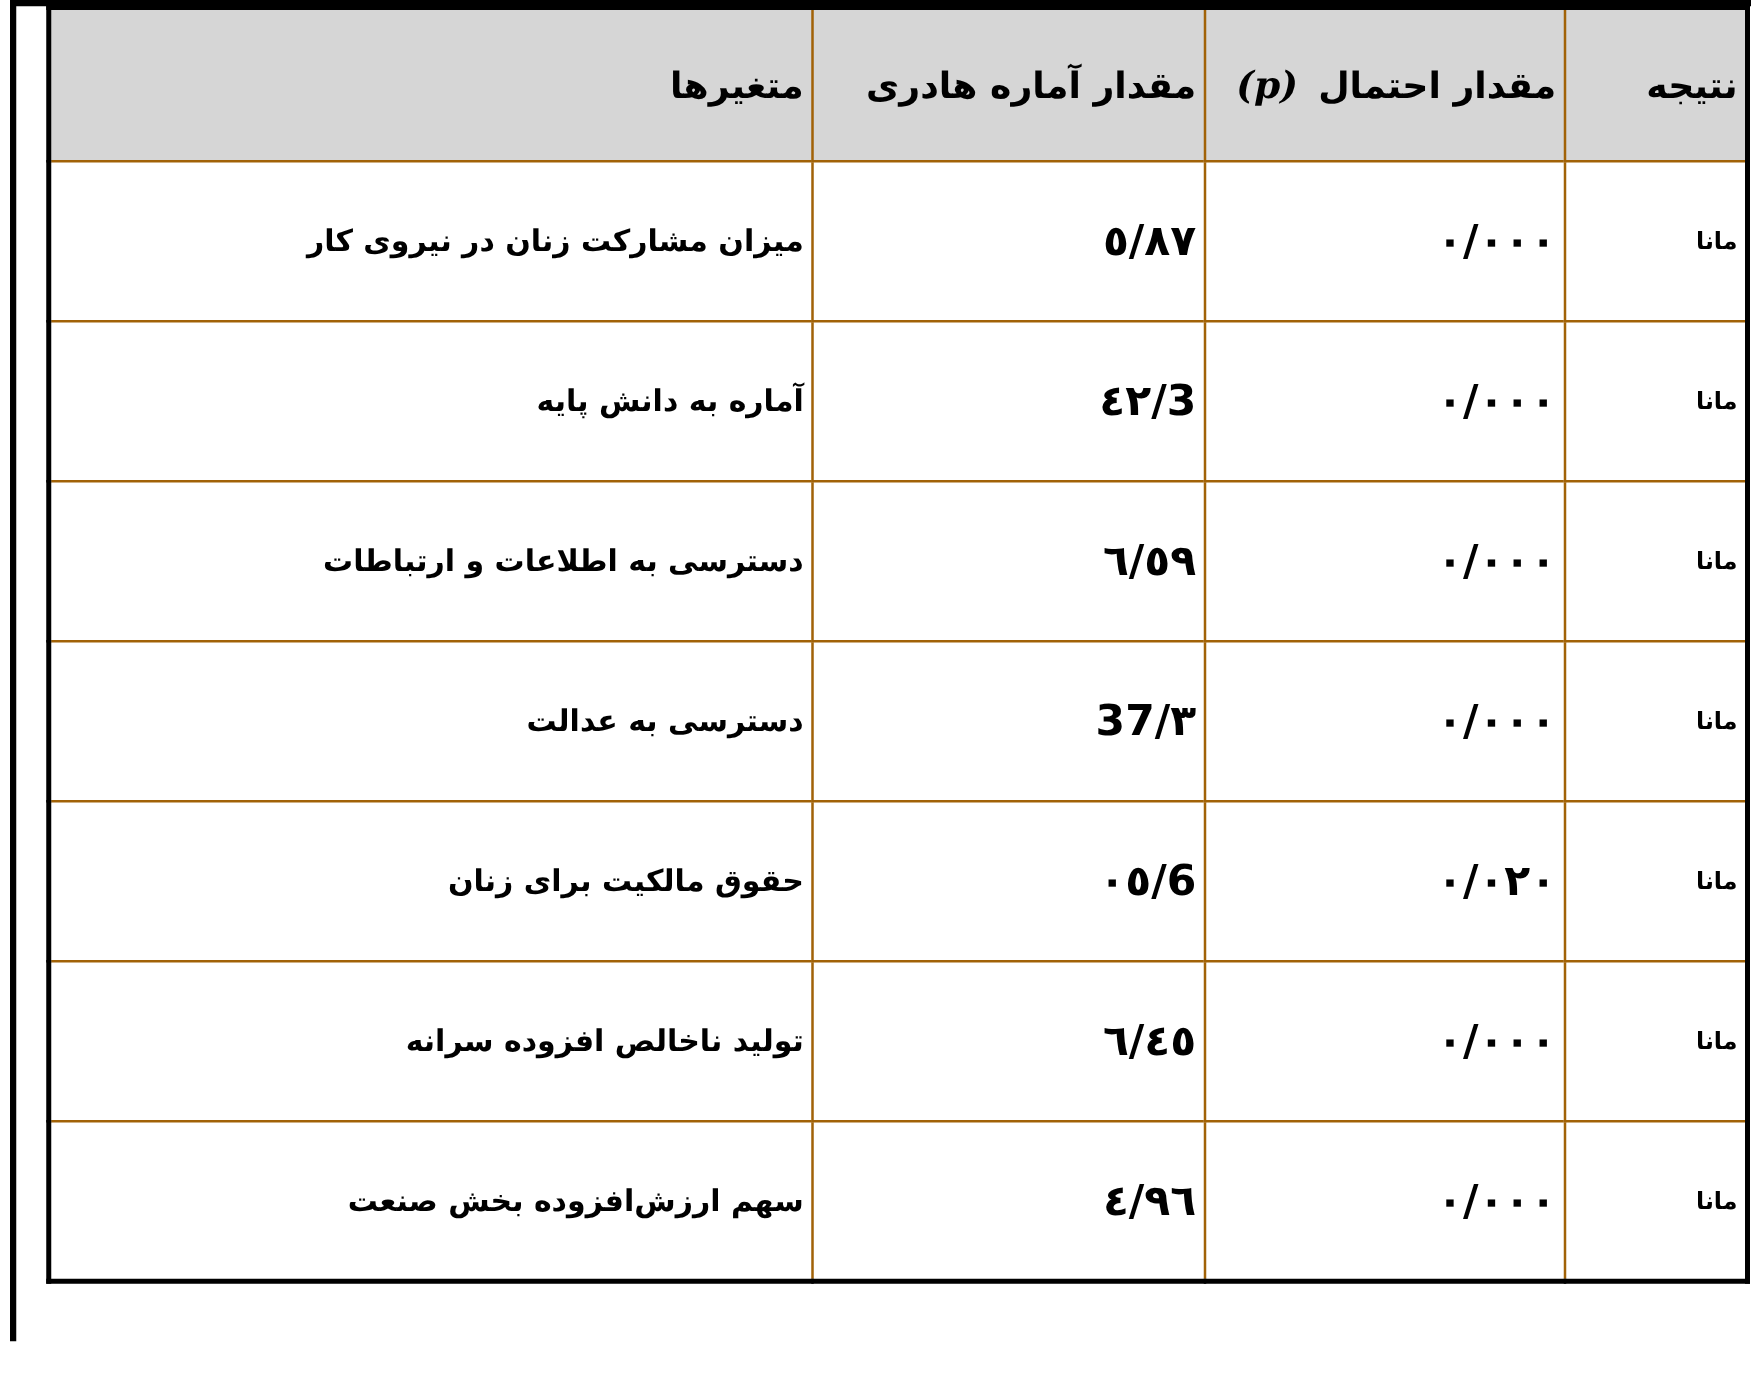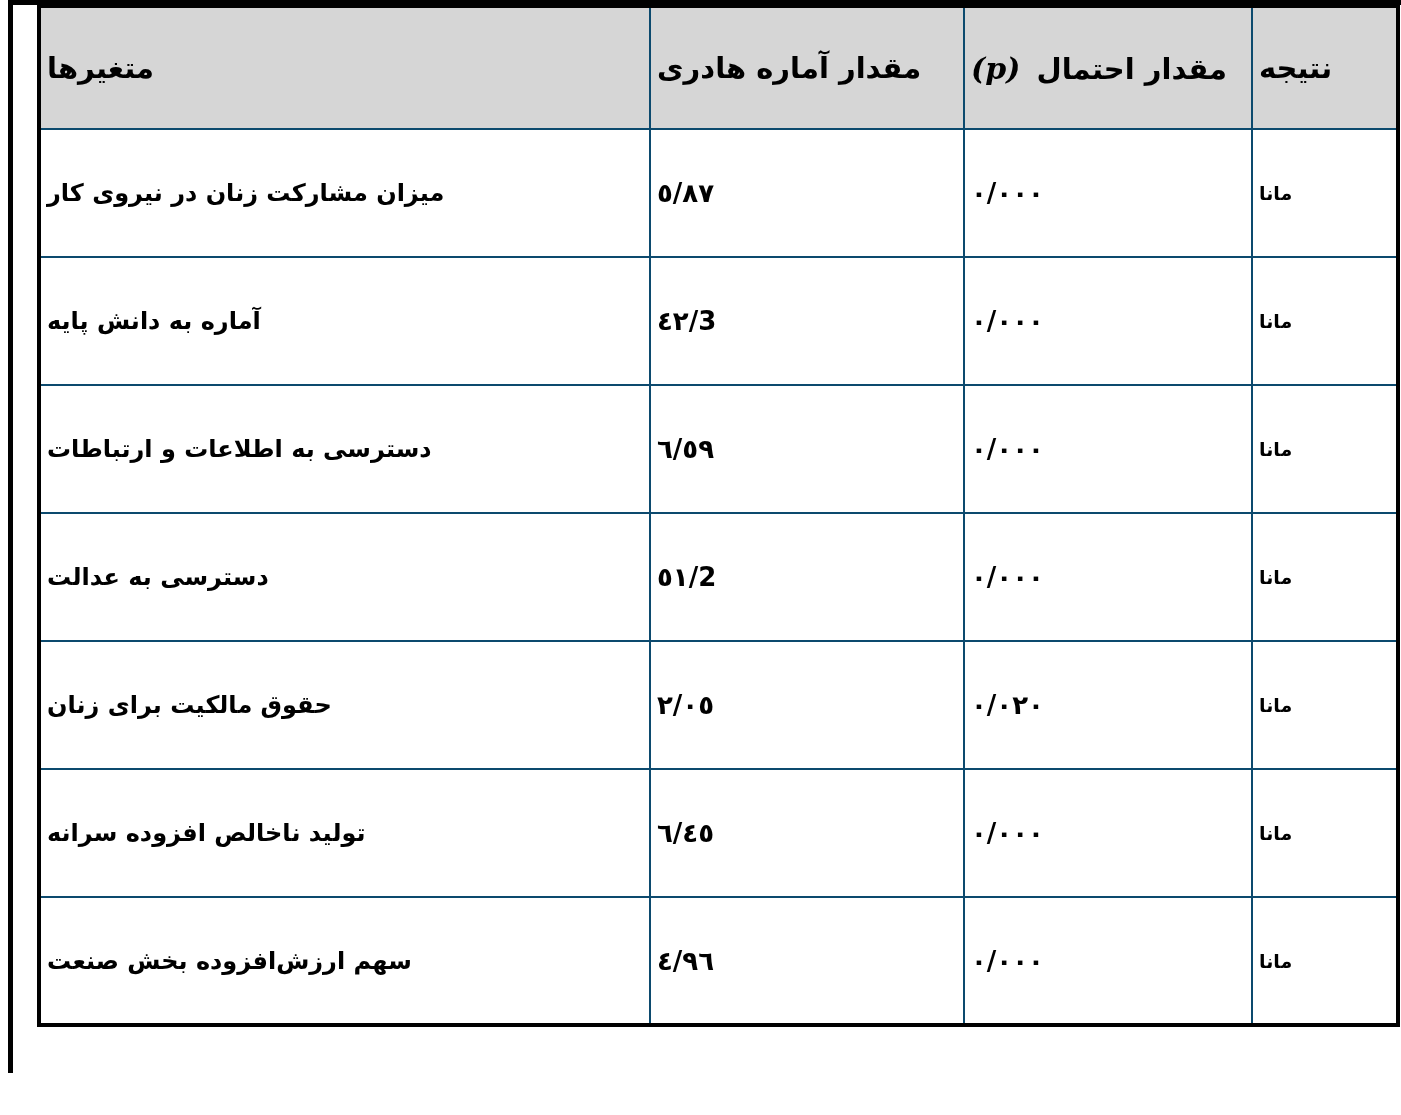--- a/index.html
+++ b/index.html
@@ -38,42 +38,42 @@
     left: 37px;
     top: 4px;
     width: 1359px;
     border-collapse: collapse;
     table-layout: fixed;
     direction: rtl;
     border: 4px solid #000000;
   }
   table.results th,
   table.results td {
-    border: 2px solid #0c4a6e;
-    text-align: left;
+    border: 2px solid #a16207;
+    text-align: right;
     vertical-align: middle;
     color: #000000;
     font-weight: bold;
     padding: 0 6px;
     background: #ffffff;
   }
   tr.header-row th {
     background: #d6d6d6;
     height: 120px;
     font-size: 29px;
   }
   tr.data-row {
     height: 128px;
   }
   td.variable-cell {
     font-size: 24px;
   }
   td.statistic-cell,
   td.p-cell {
-    font-size: 26px;
+    font-size: 34px;
     letter-spacing: 1px;
   }
   td.result-cell {
     font-size: 19px;
   }
   .p-symbol {
     font-family: "DejaVu Serif", serif;
     font-style: italic;
     font-weight: bold;
     font-size: 30px;
@@ -129,27 +129,27 @@
       </tr>
       <tr class="data-row">
         <td class="result-cell">مانا</td>
         <td class="p-cell">٠/٠٠٠</td>
         <td class="statistic-cell">٦/٥٩</td>
         <td class="variable-cell">دسترسی به اطلاعات و ارتباطات</td>
       </tr>
       <tr class="data-row">
         <td class="result-cell">مانا</td>
         <td class="p-cell">٠/٠٠٠</td>
-        <td class="statistic-cell">2/٥١</td>
+        <td class="statistic-cell">٣/37</td>
         <td class="variable-cell">دسترسی به عدالت</td>
       </tr>
       <tr class="data-row">
         <td class="result-cell">مانا</td>
         <td class="p-cell">٠/٠٢٠</td>
-        <td class="statistic-cell">٢/٠٥</td>
+        <td class="statistic-cell">6/٠٥</td>
         <td class="variable-cell">حقوق مالکیت برای زنان</td>
       </tr>
       <tr class="data-row">
         <td class="result-cell">مانا</td>
         <td class="p-cell">٠/٠٠٠</td>
         <td class="statistic-cell">٦/٤٥</td>
         <td class="variable-cell">تولید ناخالص افزوده سرانه</td>
       </tr>
       <tr class="data-row">
         <td class="result-cell">مانا</td>

